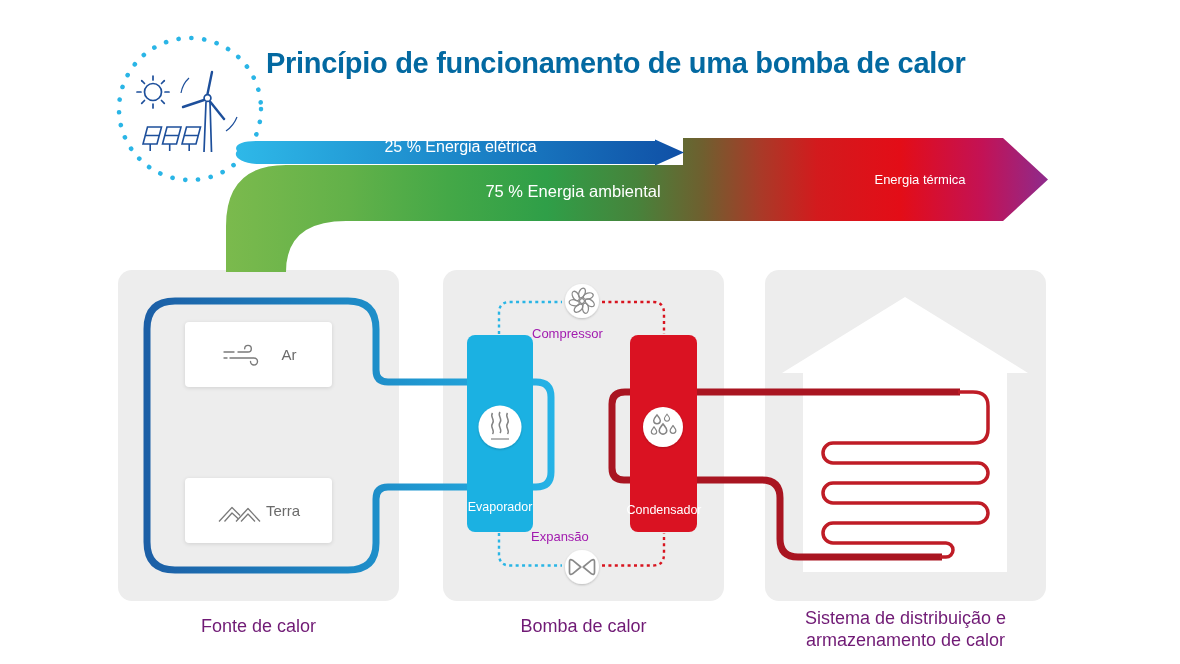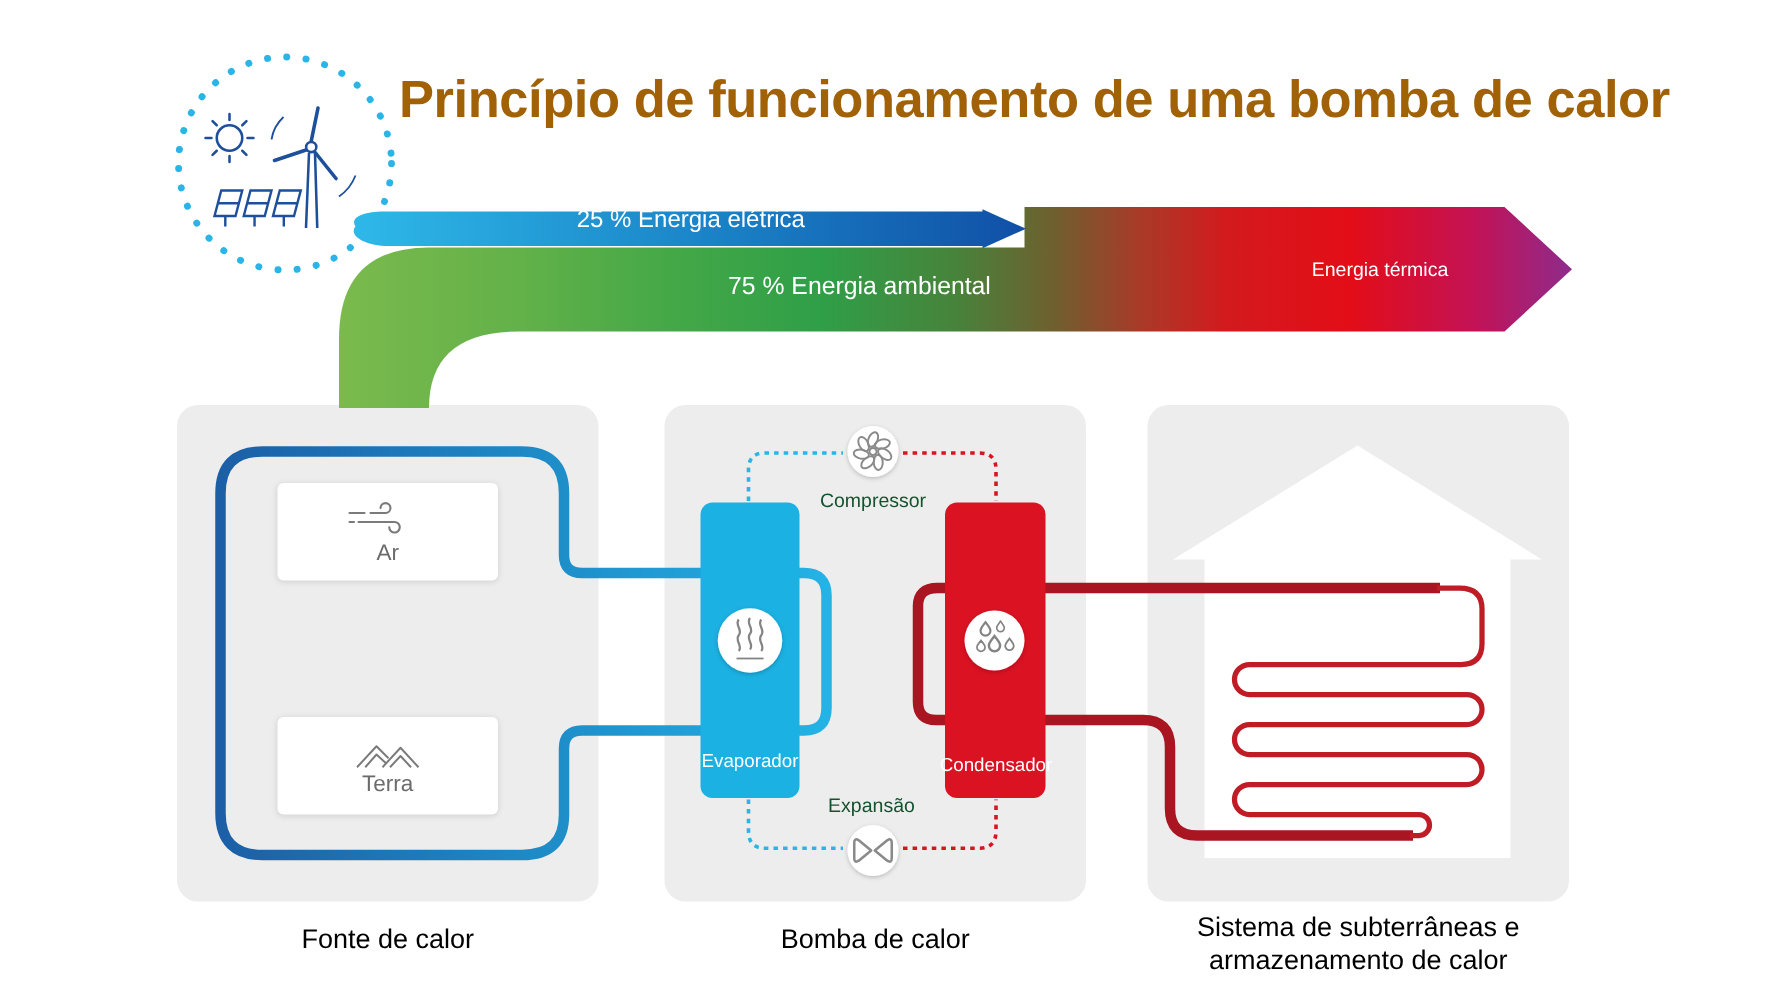--- a/index.html
+++ b/index.html
@@ -5,37 +5,37 @@
   html,body{margin:0;padding:0;background:#fff;}
   .canvas{position:relative;width:1180px;height:664px;background:#ffffff;
           font-family:"Liberation Sans",sans-serif;overflow:hidden;}
   .panel{position:absolute;top:270px;width:281px;height:331px;background:#ededed;border-radius:14px;z-index:0;}
   #panel-source{left:118px}
   #panel-pump{left:443px}
   #panel-dist{left:765px}
   .svg-layer{position:absolute;left:0;top:0;z-index:2;pointer-events:none;}
   .txt{position:absolute;z-index:3;}
   .card{position:absolute;left:185px;width:147px;height:65px;background:#ffffff;border-radius:4px;
-        box-shadow:0 1px 4px rgba(0,0,0,.12);z-index:1;display:flex;flex-direction:column;
+        box-shadow:0 1px 4px rgba(0,0,0,.12);z-index:1;display:flex;
         align-items:center;justify-content:center;gap:3px;}
   .card .label{font-size:15px;color:#6b6b6b;line-height:16px;}
   #card-air{top:322px} #card-water{top:400px} #card-ground{top:478px}
-  .title{left:266px;top:47px;font-size:35px;font-weight:600;letter-spacing:-0.3px;color:#a16207;}
+  .title{left:266px;top:47px;font-size:29px;font-weight:600;letter-spacing:-0.3px;color:#0369a1;}
   .band-label{color:#ffffff;font-size:16px;text-align:center;}
   #lbl-electric{left:288px;top:136px;width:345px;line-height:21px;}
   #lbl-ambient{left:398px;top:181px;width:350px;line-height:20px;font-size:16.5px;}
   #lbl-thermal{left:820px;top:170px;width:200px;line-height:20px;font-size:13px;}
-  .caption{color:#000000;font-size:18px;text-align:center;line-height:22px;}
+  .caption{color:#701a75;font-size:18px;text-align:center;line-height:22px;}
   #cap-source{left:118px;top:615px;width:281px;}
   #cap-pump{left:443px;top:615px;width:281px;}
   #cap-dist{left:765px;top:607px;width:281px;}
   .comp-label{color:#ffffff;text-align:center;margin-top:44px;}
   #lbl-evap{left:463px;top:456px;width:74px;font-size:12.5px;}
   #lbl-cond{left:625px;top:459px;width:78px;font-size:12.5px;}
-  .small-gray{color:#14532d;font-size:13px;text-align:center;}
+  .small-gray{color:#a21caf;font-size:13px;text-align:left;}
   #lbl-compressor{left:532px;top:326px;width:100px;}
   #lbl-expansion{left:531px;top:529px;width:100px;}
 </style>
 </head>
 <body>
 
 <div class="canvas">
 
   <div class="panel" id="panel-source"></div>
   <div class="panel" id="panel-pump"></div>
@@ -212,16 +212,16 @@
   <div class="txt band-label" id="lbl-thermal">Energia térmica</div>
 
   <div class="txt small-gray" id="lbl-compressor">Compressor</div>
   <div class="txt small-gray" id="lbl-expansion">Expansão</div>
   <div class="txt comp-label" id="lbl-evap">Evaporador</div>
   <div class="txt comp-label" id="lbl-cond">Condensador</div>
 
   <div class="txt caption" id="cap-source">Fonte de calor</div>
   <div class="txt caption" id="cap-pump">Bomba de calor</div>
   <div class="txt caption" id="cap-dist">
-    <div>Sistema de subterrâneas e</div>
+    <div>Sistema de distribuição e</div>
     <div>armazenamento de calor</div>
   </div>
 </div>
 
 </body></html>

